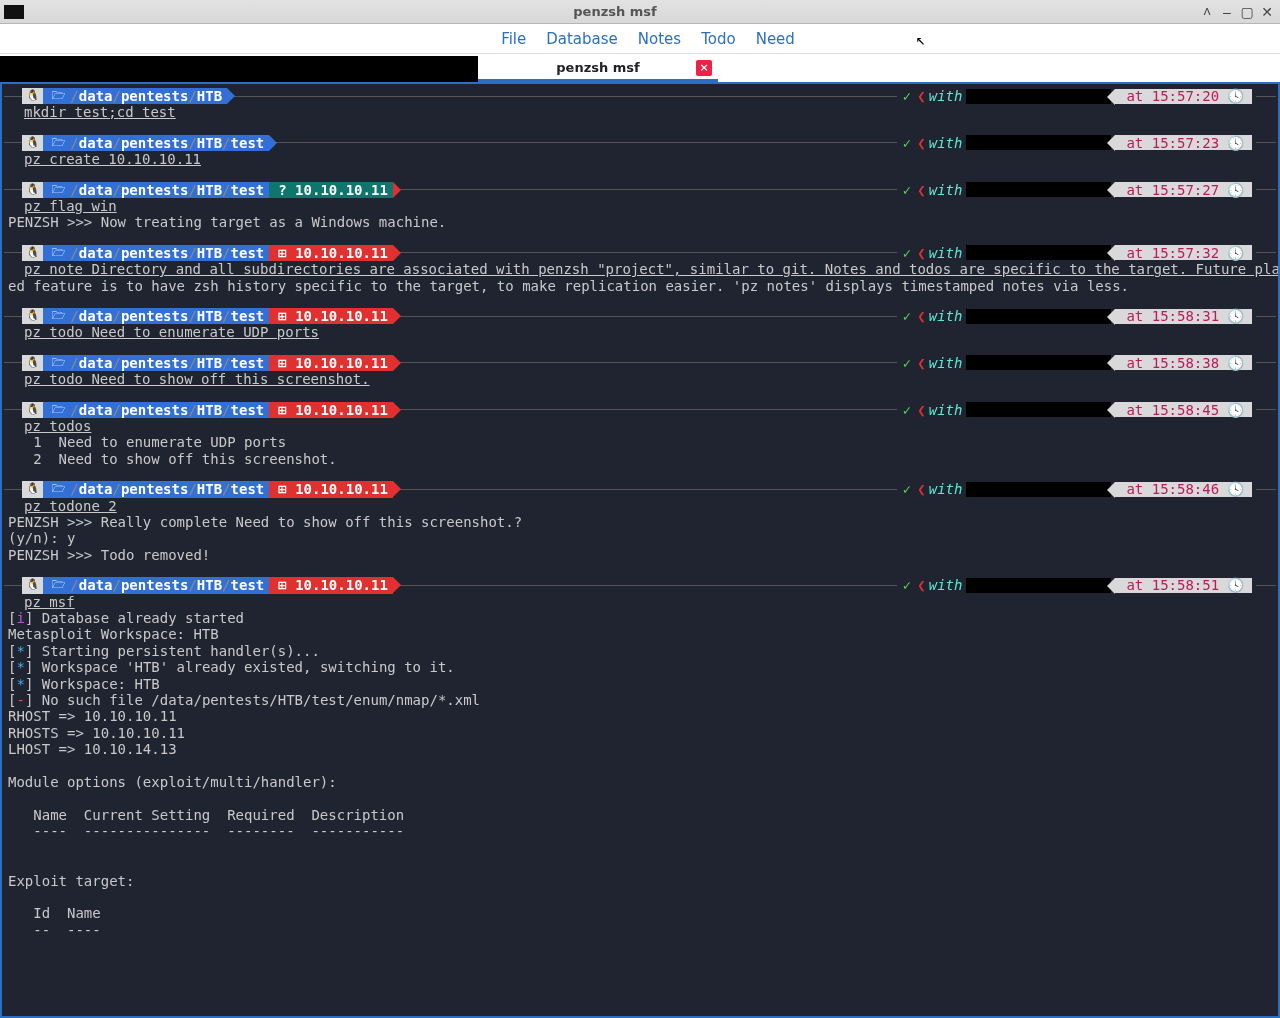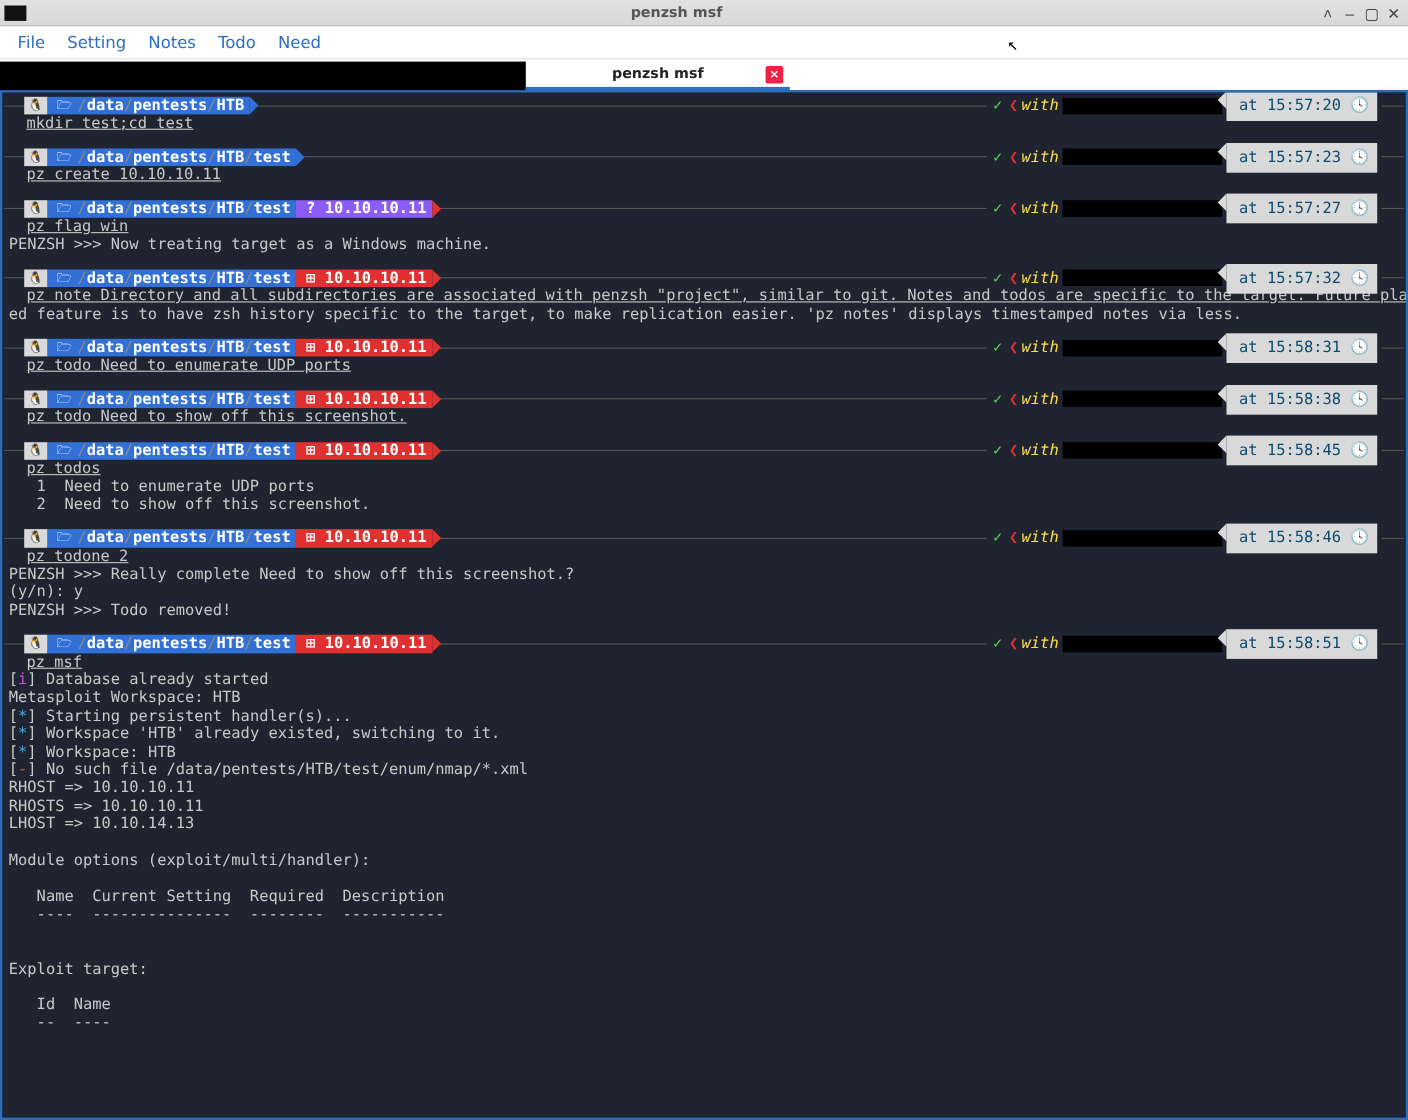--- a/index.html
+++ b/index.html
@@ -37,20 +37,21 @@
   height: 30px;
   background: #fff;
   display: flex;
   align-items: center;
   gap: 20px;
   padding-left: 16px;
   font-family: "DejaVu Sans", Arial, sans-serif;
   font-size: 15px;
   color: #2a6fc3;
   border-bottom: 1px solid #ddd;
+  justify-content: center;
 }
 .menu-item { cursor: pointer; }
 .tabbar {
   height: 28px;
   background: #fff;
   display: flex;
   align-items: flex-end;
 }
 .tab {
   height: 26px;
@@ -96,32 +97,32 @@
   content:"";
   position:absolute;
   right:-8px; top:0;
   border-top:8.2px solid transparent;
   border-bottom:8.2px solid transparent;
 }
 .seg-os { background:#d9d9d9; color:#222; padding-left:4px; padding-right:3px;}
 .seg-os::after{ border-left:8px solid #d9d9d9; }
 .seg-dir { background:#3270d6; color:#fff; }
 .seg-dir::after{ border-left:8px solid #3270d6; }
-.seg-ip-q { background:#8b5cf6; color:#fff; font-weight:bold;}
+.seg-ip-q { background:#0f766e; color:#fff; font-weight:bold;}
 .seg-ip-q::after{ border-left:8px solid #e03030; }
 .seg-ip-win { background:#e03030; color:#fff;}
 .seg-ip-win::after{ border-left:8px solid #e03030; }
 .hr { flex:1; height:1px; background:#555; margin:0 3px; }
 .chk { color:#54d154; margin:0 3px;}
 .caret-red { color:#e03030; font-weight:bold; margin:0 3px;}
-.with-txt { color:#fde047; font-style:italic; }
+.with-txt { color:#5eead4; font-style:italic; }
 .blackbox { background:#000; width:145px; height:15px; display:inline-block; vertical-align:middle; margin:0 4px;}
 .seg-time {
-  background:#d9d9d9; color:#0c4a6e;
-  height:27px; display:inline-flex; align-items:center;
+  background:#d9d9d9; color:#be185d;
+  height:15px; display:inline-flex; align-items:center;
   padding:0 7px 0 11px; position:relative;
 }
 .seg-time::before {
   content:"";
   position:absolute; left:-8.0px; top:0;
   border-top:8.2px solid transparent;
   border-bottom:8.2px solid transparent;
   border-right:8px solid #d9d9d9;
 }
 .end-hr { width: 20px; height:1px; background:#555; margin-left:4px;}
@@ -156,21 +157,21 @@
     <div class="tb-btn">–</div>
     <div class="tb-btn">▢</div>
     <div class="tb-btn">✕</div>
   </div>
 </div>
 
 <div class="cursor-pointer">↖</div>
 
 <div class="menubar">
   <span class="menu-item">File</span>
-  <span class="menu-item">Setting</span>
+  <span class="menu-item">Database</span>
   <span class="menu-item">Notes</span>
   <span class="menu-item">Todo</span>
   <span class="menu-item">Need</span>
 </div>
 
 <div class="tabbar">
   <div class="tab tab0"></div>
   <div class="tab tab1">
     <span>penzsh msf</span>
     <span class="tab-x">×</span>

